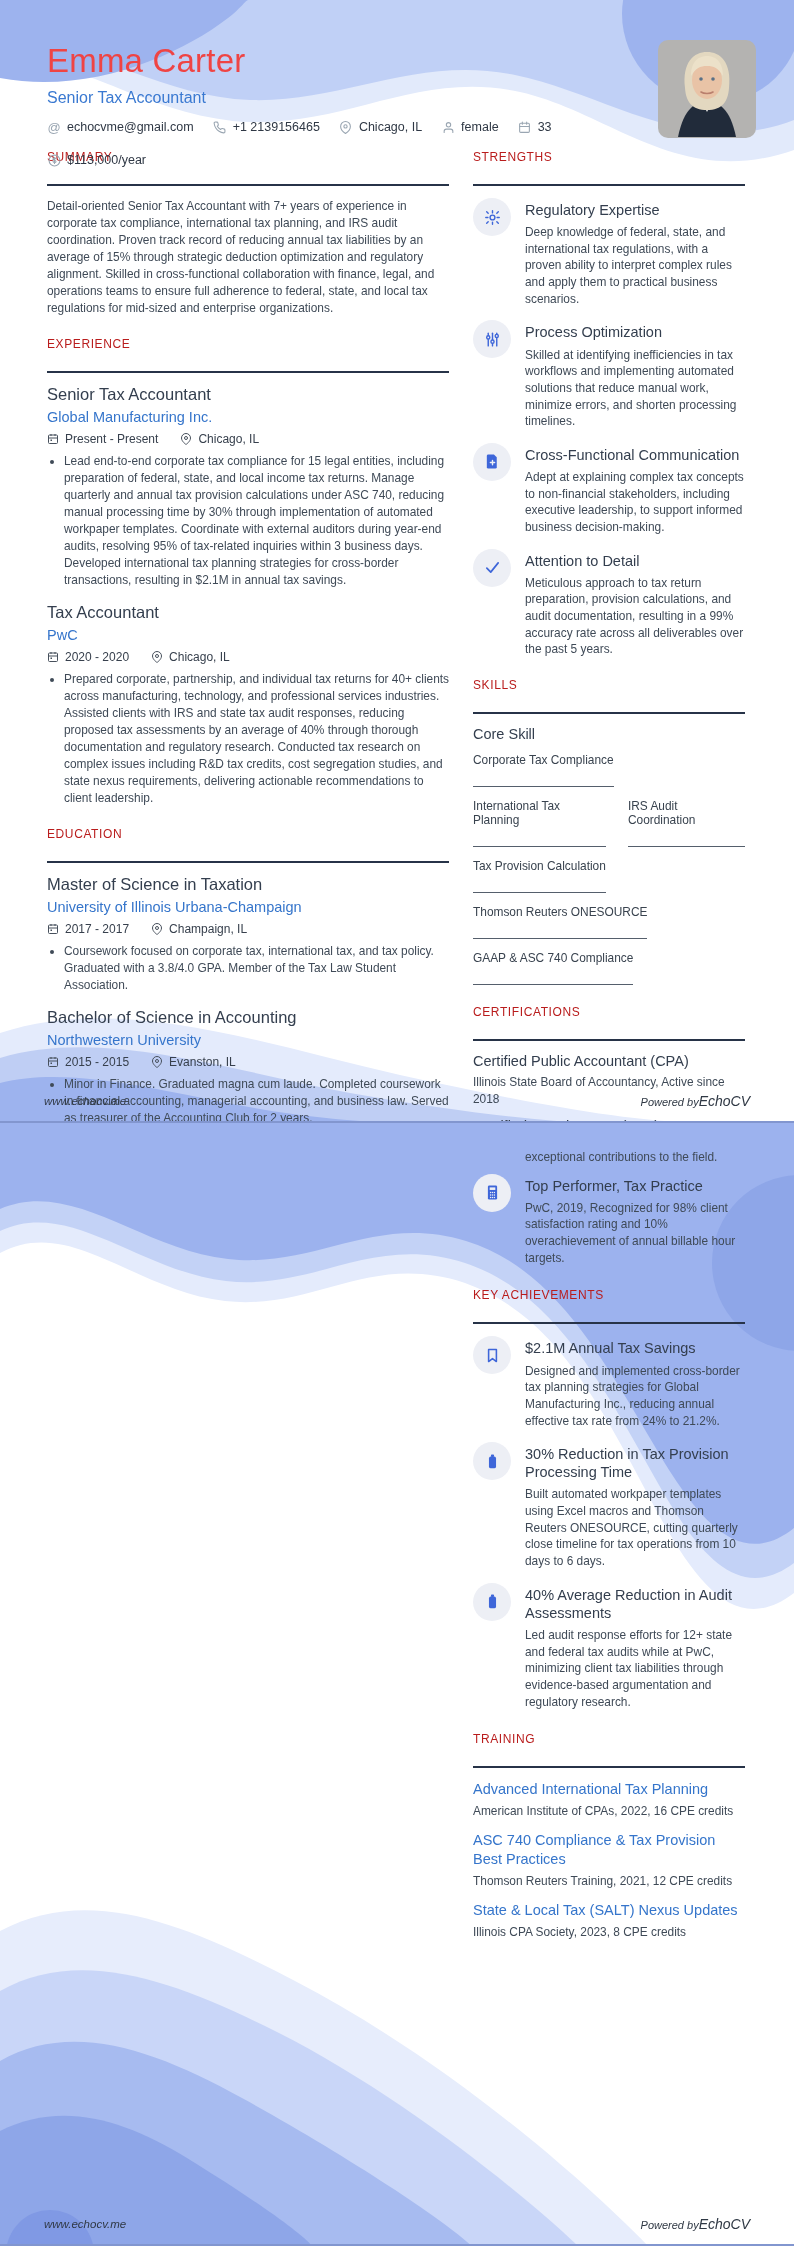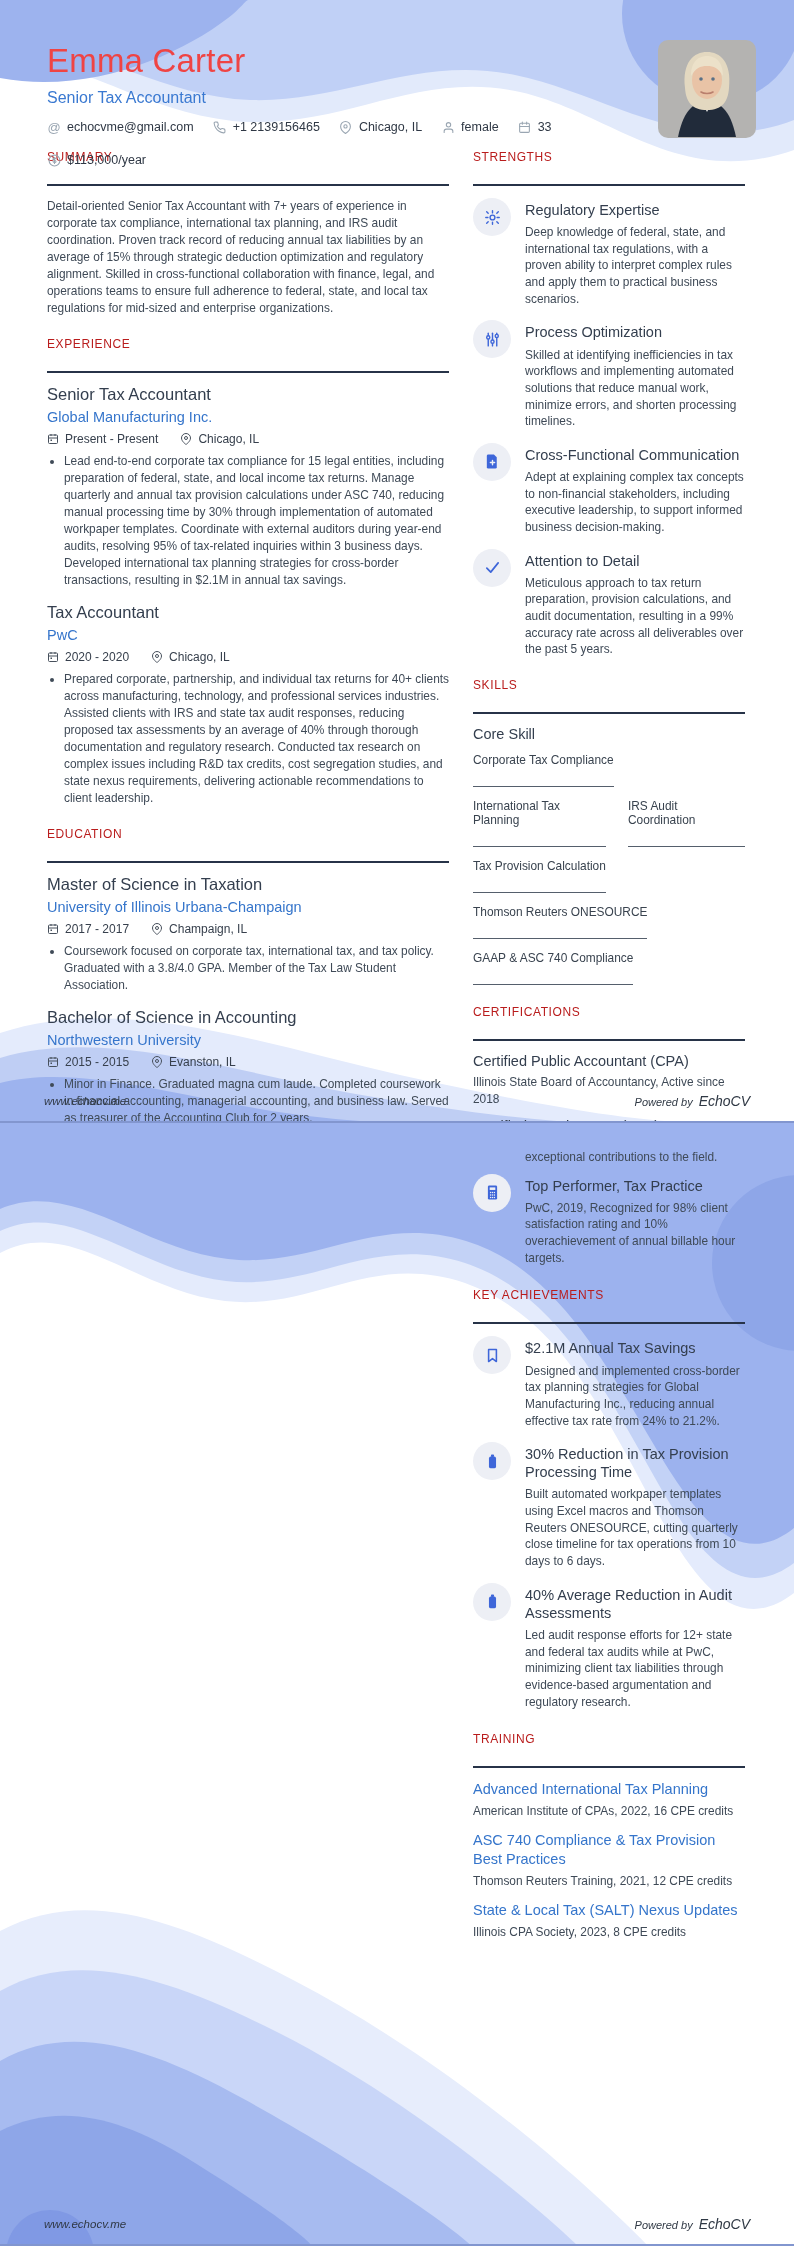--- a/index.html
+++ b/index.html
@@ -46,21 +46,21 @@
   .chip { font-size:11.9px; color:#39434f; padding-bottom:19px; border-bottom:1.5px solid #555f6c; }
 
   .cert-title { font-size:14.5px; color:#333e4e; margin:2px 0 5px; font-weight:400; }
   .cert-desc { font-size:11.9px; color:#3f4a57; margin:0 0 11px; line-height:1.4; }
 
   .training-title { font-size:14.5px; color:#3575cb; margin:0 0 5px; line-height:1.3; font-weight:400; }
   .training-desc { font-size:11.9px; color:#3f4a57; margin:0 0 13px; }
 
   .footer { position:absolute; left:0; right:0; bottom:2px; height:40px; display:flex; justify-content:space-between; align-items:center; padding:0 44px; z-index:5;font-style:italic; }
   .footer-site { font-size:11.5px; color:#2f3844; text-decoration:none; }
-  .footer-right { display:flex; align-items:baseline; gap:6px; color:#2f3844; text-decoration:none; }
+  .footer-right { display:flex; align-items:baseline; gap:0; color:#2f3844; text-decoration:none; }
   .footer-powered { font-size:11px; }
   .footer-brand { font-size:14px; }
 </style>
 </head>
 <body>
 
 <div class="page">
 
   <svg class="bg-svg" style="top:0" width="794" height="270" viewBox="0 0 794 270">
     <path fill="#e2eafb" d="M0,70 C60,40 140,118 250,122 C350,125 420,70 520,92 C610,112 680,190 794,150 L794,0 L0,0 Z"></path>

